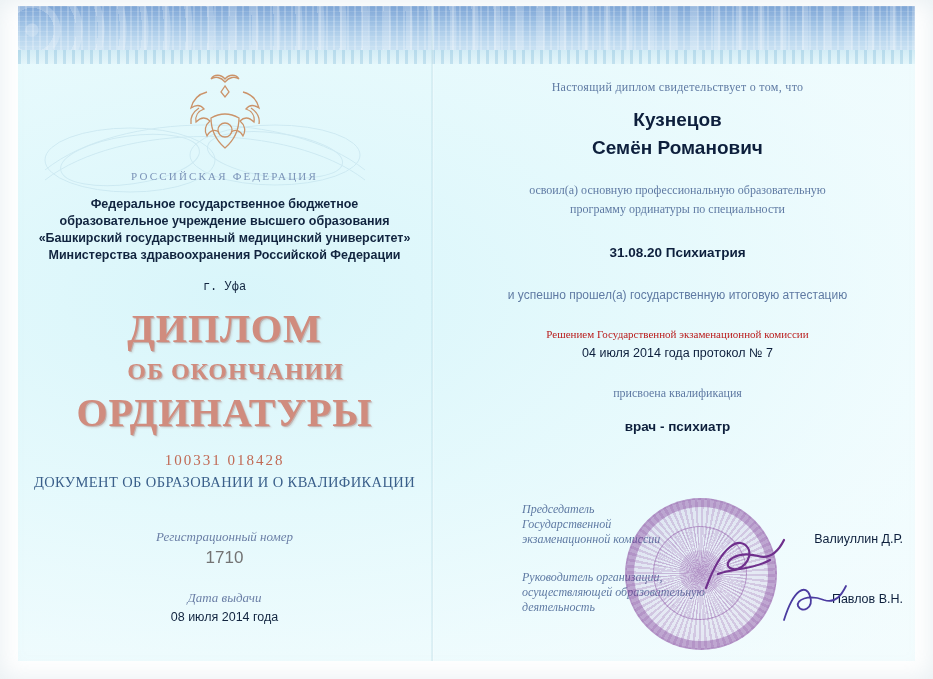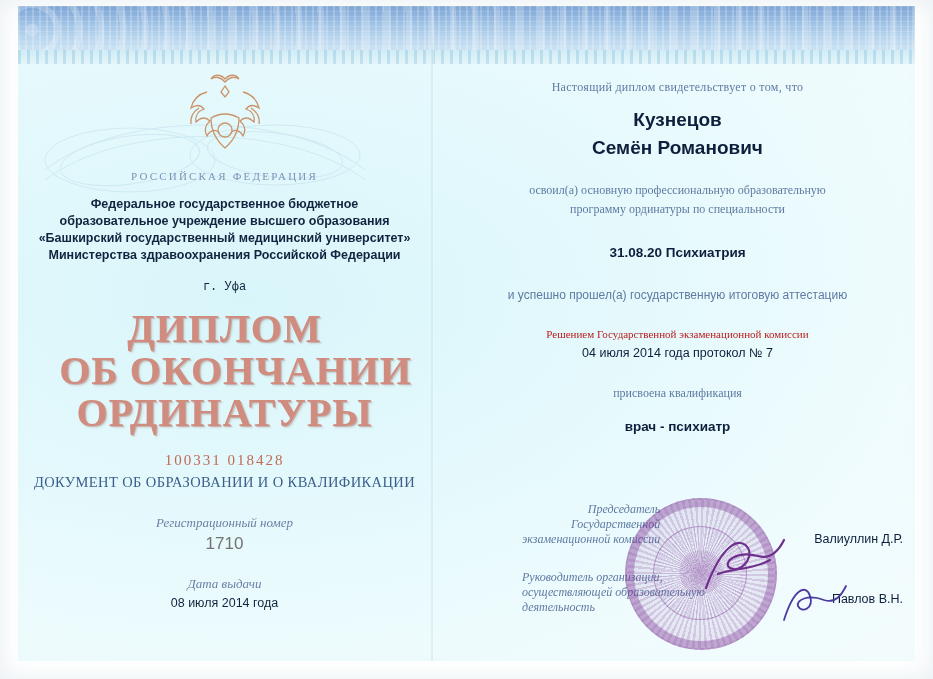--- a/index.html
+++ b/index.html
@@ -131,41 +131,41 @@
   .title {
     margin-top: 14px;
     font-family: "Liberation Serif", serif;
     font-weight: bold;
     color: #d08c7e;
     text-shadow: 1px 1px 0 rgba(150,80,70,0.30), 2px 2px 2px rgba(160,110,100,0.20);
     line-height: 42px;
     letter-spacing: 1px;
   }
   .title .l1 { font-size: 40px; display: block; }
-  .title .l2 { font-size: 40px; display: block; padding-left: 22px; }
+  .title .l2 { font-size: 24px; display: block; padding-left: 22px; }
   .title .l3 { font-size: 40px; display: block; }
 
   .serial {
     margin-top: 18px;
     font-family: "Liberation Serif", serif;
     font-size: 15px;
     letter-spacing: 2px;
     color: #c16a55;
   }
 
   .doc-subtitle {
     margin-top: 5px;
     font-family: "Liberation Serif", serif;
     font-size: 14.5px;
     letter-spacing: 0.4px;
     color: #3a5f8a;
   }
 
   .reg-label, .date-label {
-    margin-top: 24px;
+    margin-top: 38px;
     font-family: "Liberation Serif", serif;
     font-style: italic;
     font-size: 13px;
     color: #6b7fa6;
   }
   .date-label { margin-top: 22px; }
 
   .reg-value {
     margin-top: 3px;
     font-family: "Liberation Sans", sans-serif;
@@ -273,21 +273,21 @@
   }
   .sig-role {
     position: absolute;
     font-family: "Liberation Serif", serif;
     font-style: italic;
     font-size: 12px;
     line-height: 15px;
     color: #5f7aa3;
     text-align: left;
   }
-  .sig-role.a { left: 82px; top: -58px; text-align: right; }
+  .sig-role.a { left: 82px; top: -58px; }
   .sig-role.b { left: 82px; top: 10px; }
 
   .sig-name {
     position: absolute;
     font-family: "Liberation Sans", sans-serif;
     font-size: 12.5px;
     color: #0d1f3c;
     text-align: right;
   }
   .sig-name.a { right: 12px; top: -28px; }

